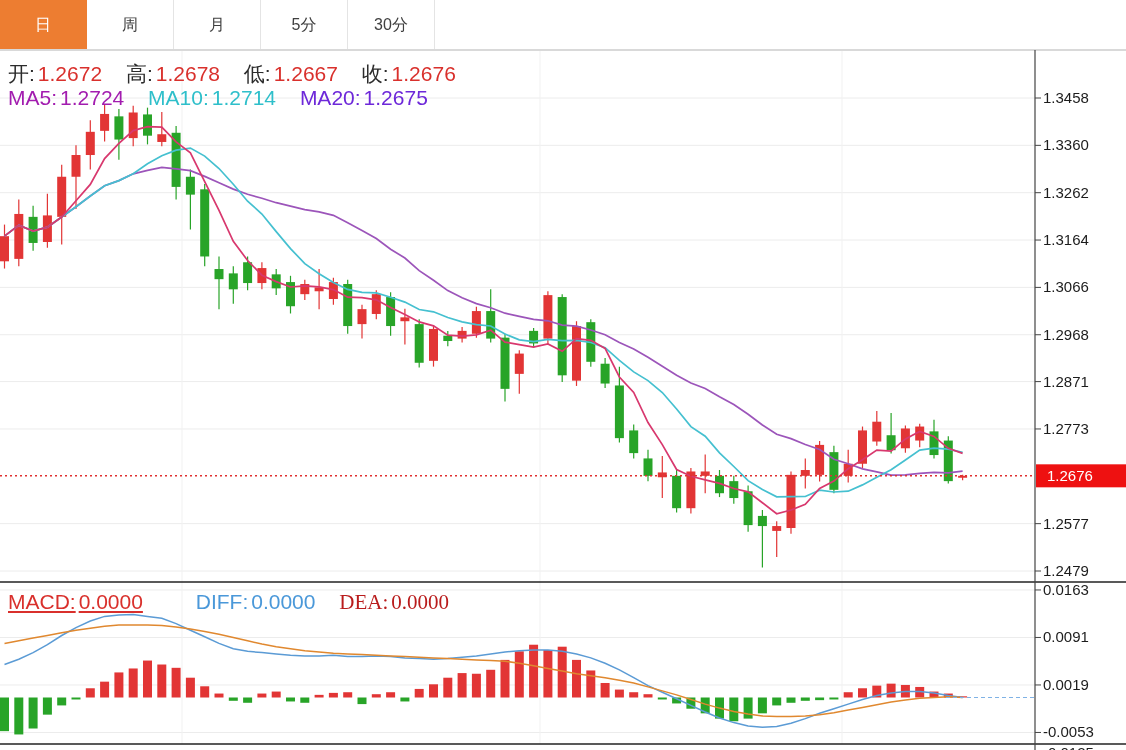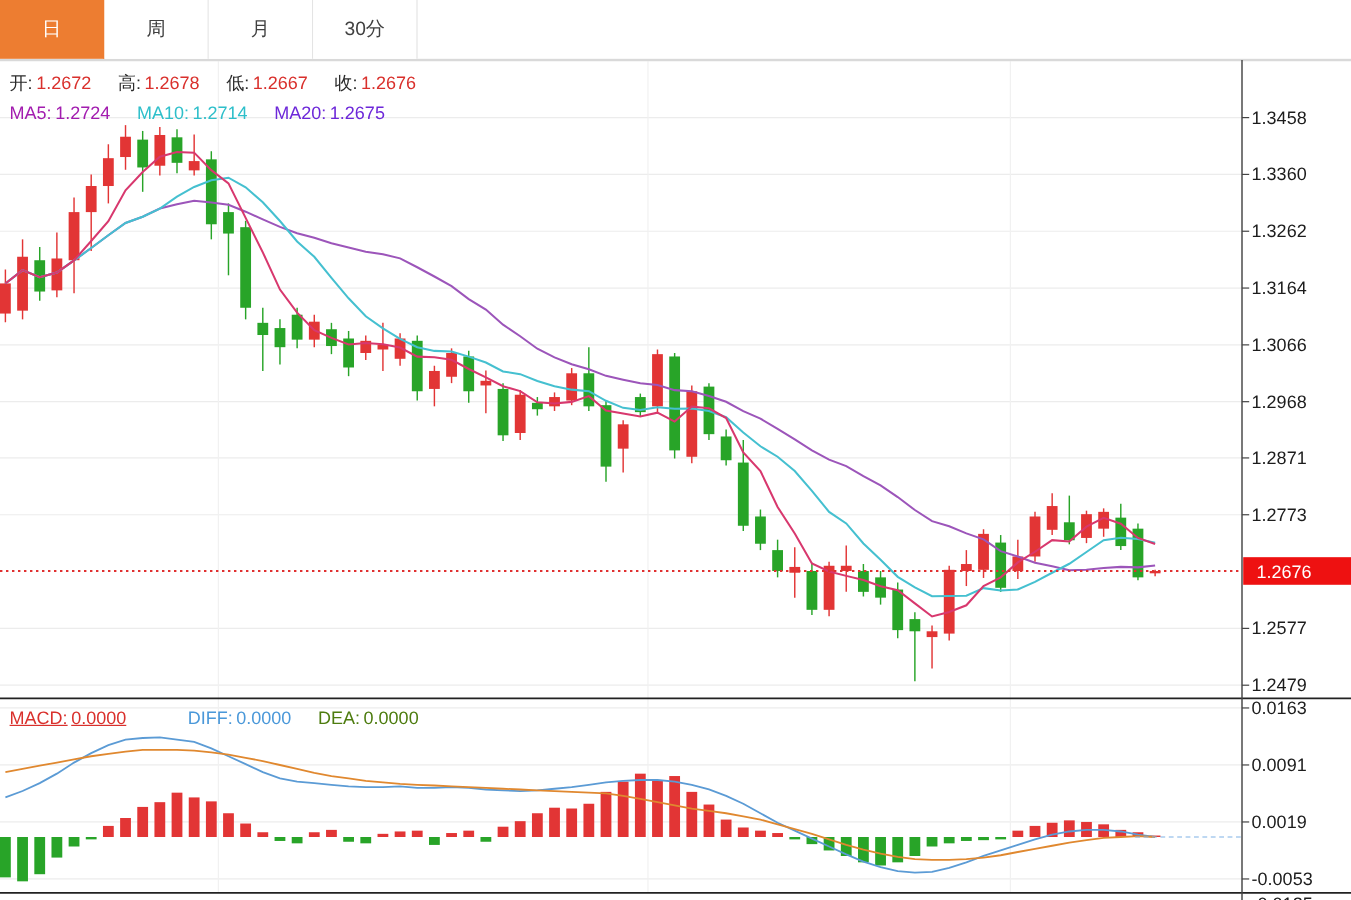--- a/index.html
+++ b/index.html
@@ -12,31 +12,31 @@
   .tabbar{
     position:absolute;top:0;left:0;width:1126px;height:50px;
     display:flex;background:#fff;border-bottom:1px solid #d9d9d9;box-sizing:border-box;z-index:5;
   }
   .tab{
     flex:0 0 87px;height:100%;line-height:50px;text-align:center;
     font-size:16px;color:#404040;border-right:1px solid #e4e4e4;box-sizing:border-box;
     cursor:pointer;background:#fff;
   }
   .tab.active{background:#ed7d31;color:#ffffff;border-right:1px solid #ed7d31;}
-  .legend{position:absolute;left:8px;font-size:15px;white-space:nowrap;z-index:4;}
+  .legend{position:absolute;left:8px;font-size:21px;white-space:nowrap;z-index:4;}
   .legend .pair{margin-right:18px;}
   .legend .lbl{color:#2b2b2b;}
   .legend .val{margin-left:3px;}
   .red-val{color:#d9302c;}
   .ma5-c{color:#a21caf;}
   .ma10-c{color:#2ebfca;}
   .ma20-c{color:#6d28d9;}
   .macd-c{color:#d9302c;text-decoration:underline;}
   .diff-c{color:#4a98d9;margin-left:29px;}
-  .dea-c{color:#4d7c0f;}
+  .dea-c{color:#b91c1c;font-family:Liberation Serif, serif;}
 </style>
 </head>
 <body>
 
 <svg id="chart-svg" width="1126" height="750" viewBox="0 0 1126 750">
     <g>
       <line x1="0" x2="1035" y1="98" y2="98" stroke="#ececec" stroke-width="1"></line>
       <line x1="0" x2="1035" y1="145.34831460674167" y2="145.34831460674167" stroke="#ececec" stroke-width="1"></line>
       <line x1="0" x2="1035" y1="192.69662921348333" y2="192.69662921348333" stroke="#ececec" stroke-width="1"></line>
       <line x1="0" x2="1035" y1="240.04494382022503" y2="240.04494382022503" stroke="#ececec" stroke-width="1"></line>
@@ -313,20 +313,21 @@
     <g>
       <rect x="1036" y="464.32022471910096" width="90" height="23" fill="#ee1111"></rect>
       <text x="1047" y="481.32022471910096" font-size="15" fill="#fff">1.2676</text>
     </g>
   </svg>
 
 <div class="tabbar">
   <div class="tab active">日</div>
   <div class="tab">周</div>
   <div class="tab">月</div>
+  <div class="tab">5分</div>
   <div class="tab">30分</div>
 </div>
 
 <div class="legend" style="top:60px;">
   <span class="pair"><span class="lbl">开:</span><span class="val red-val">1.2672</span></span>
   <span class="pair"><span class="lbl">高:</span><span class="val red-val">1.2678</span></span>
   <span class="pair"><span class="lbl">低:</span><span class="val red-val">1.2667</span></span>
   <span class="pair"><span class="lbl">收:</span><span class="val red-val">1.2676</span></span>
 </div>
 

